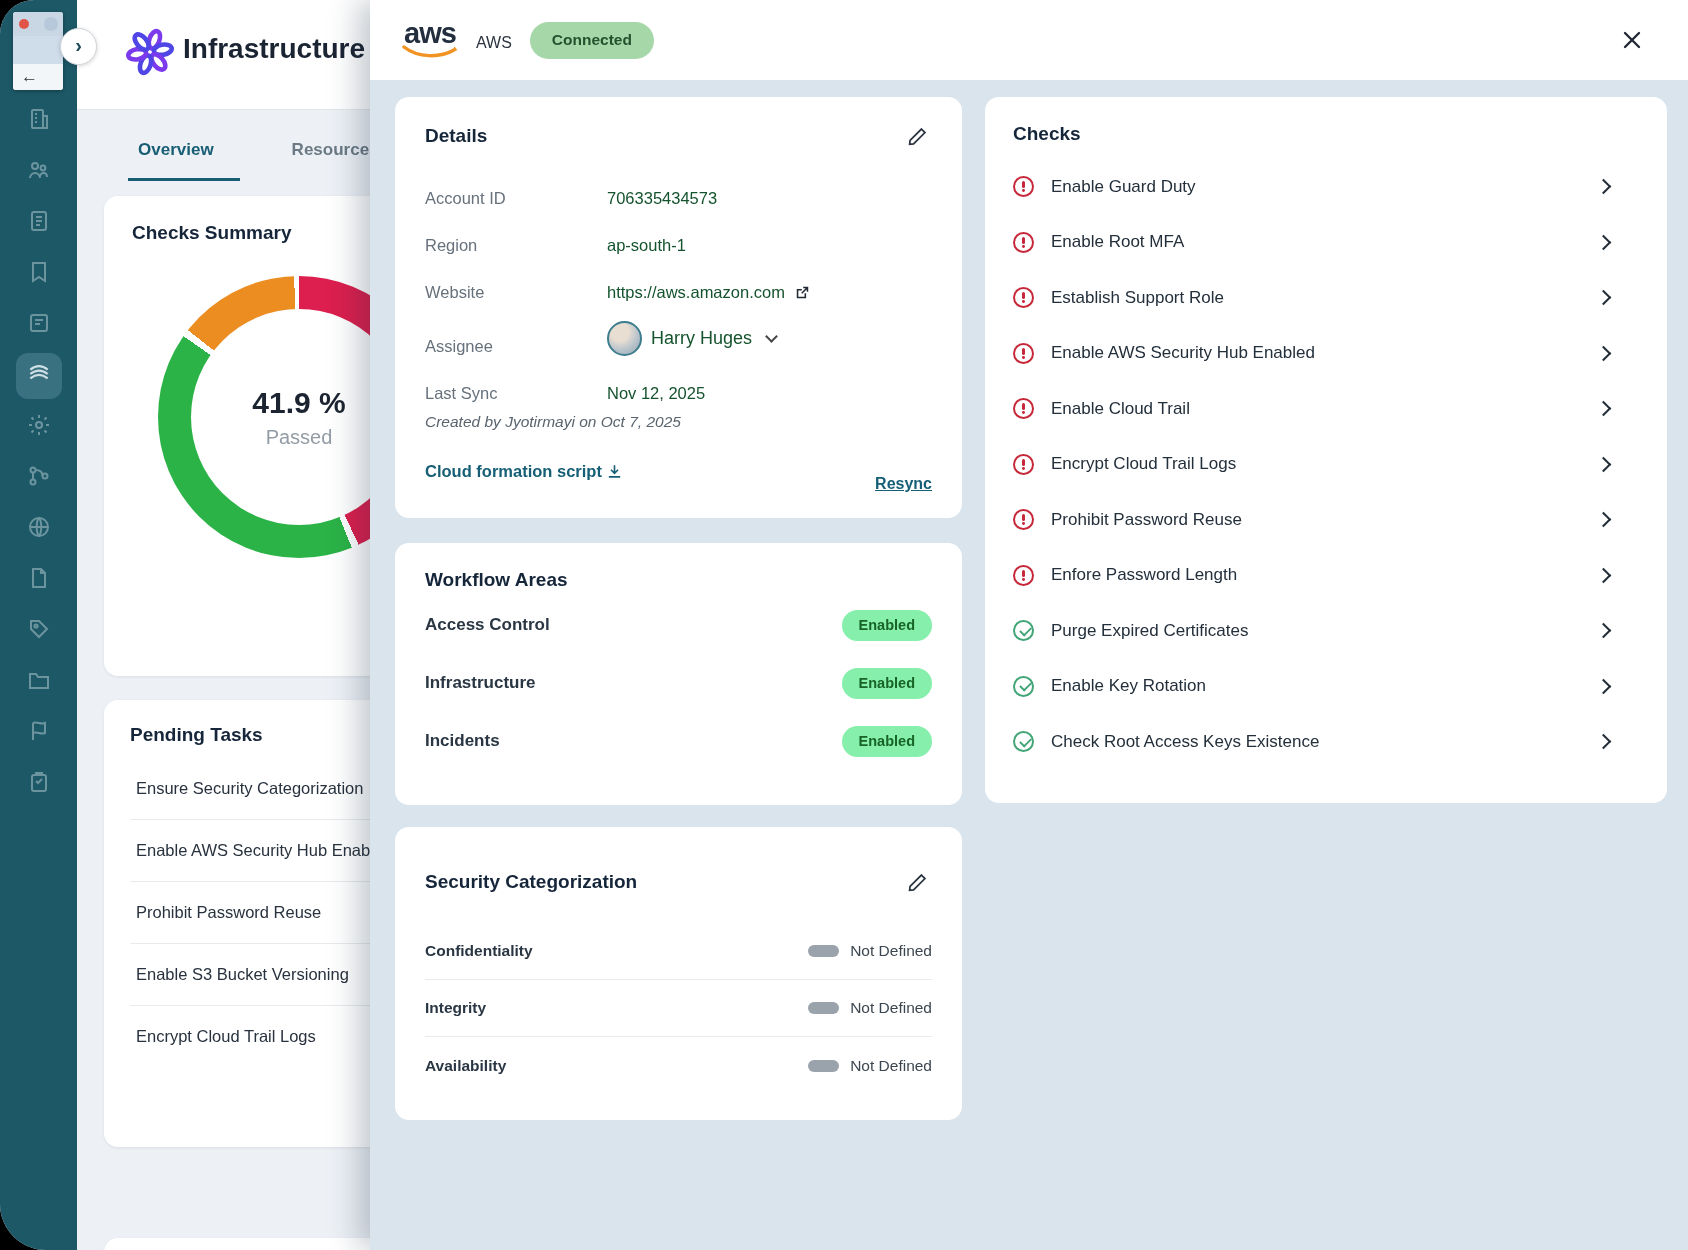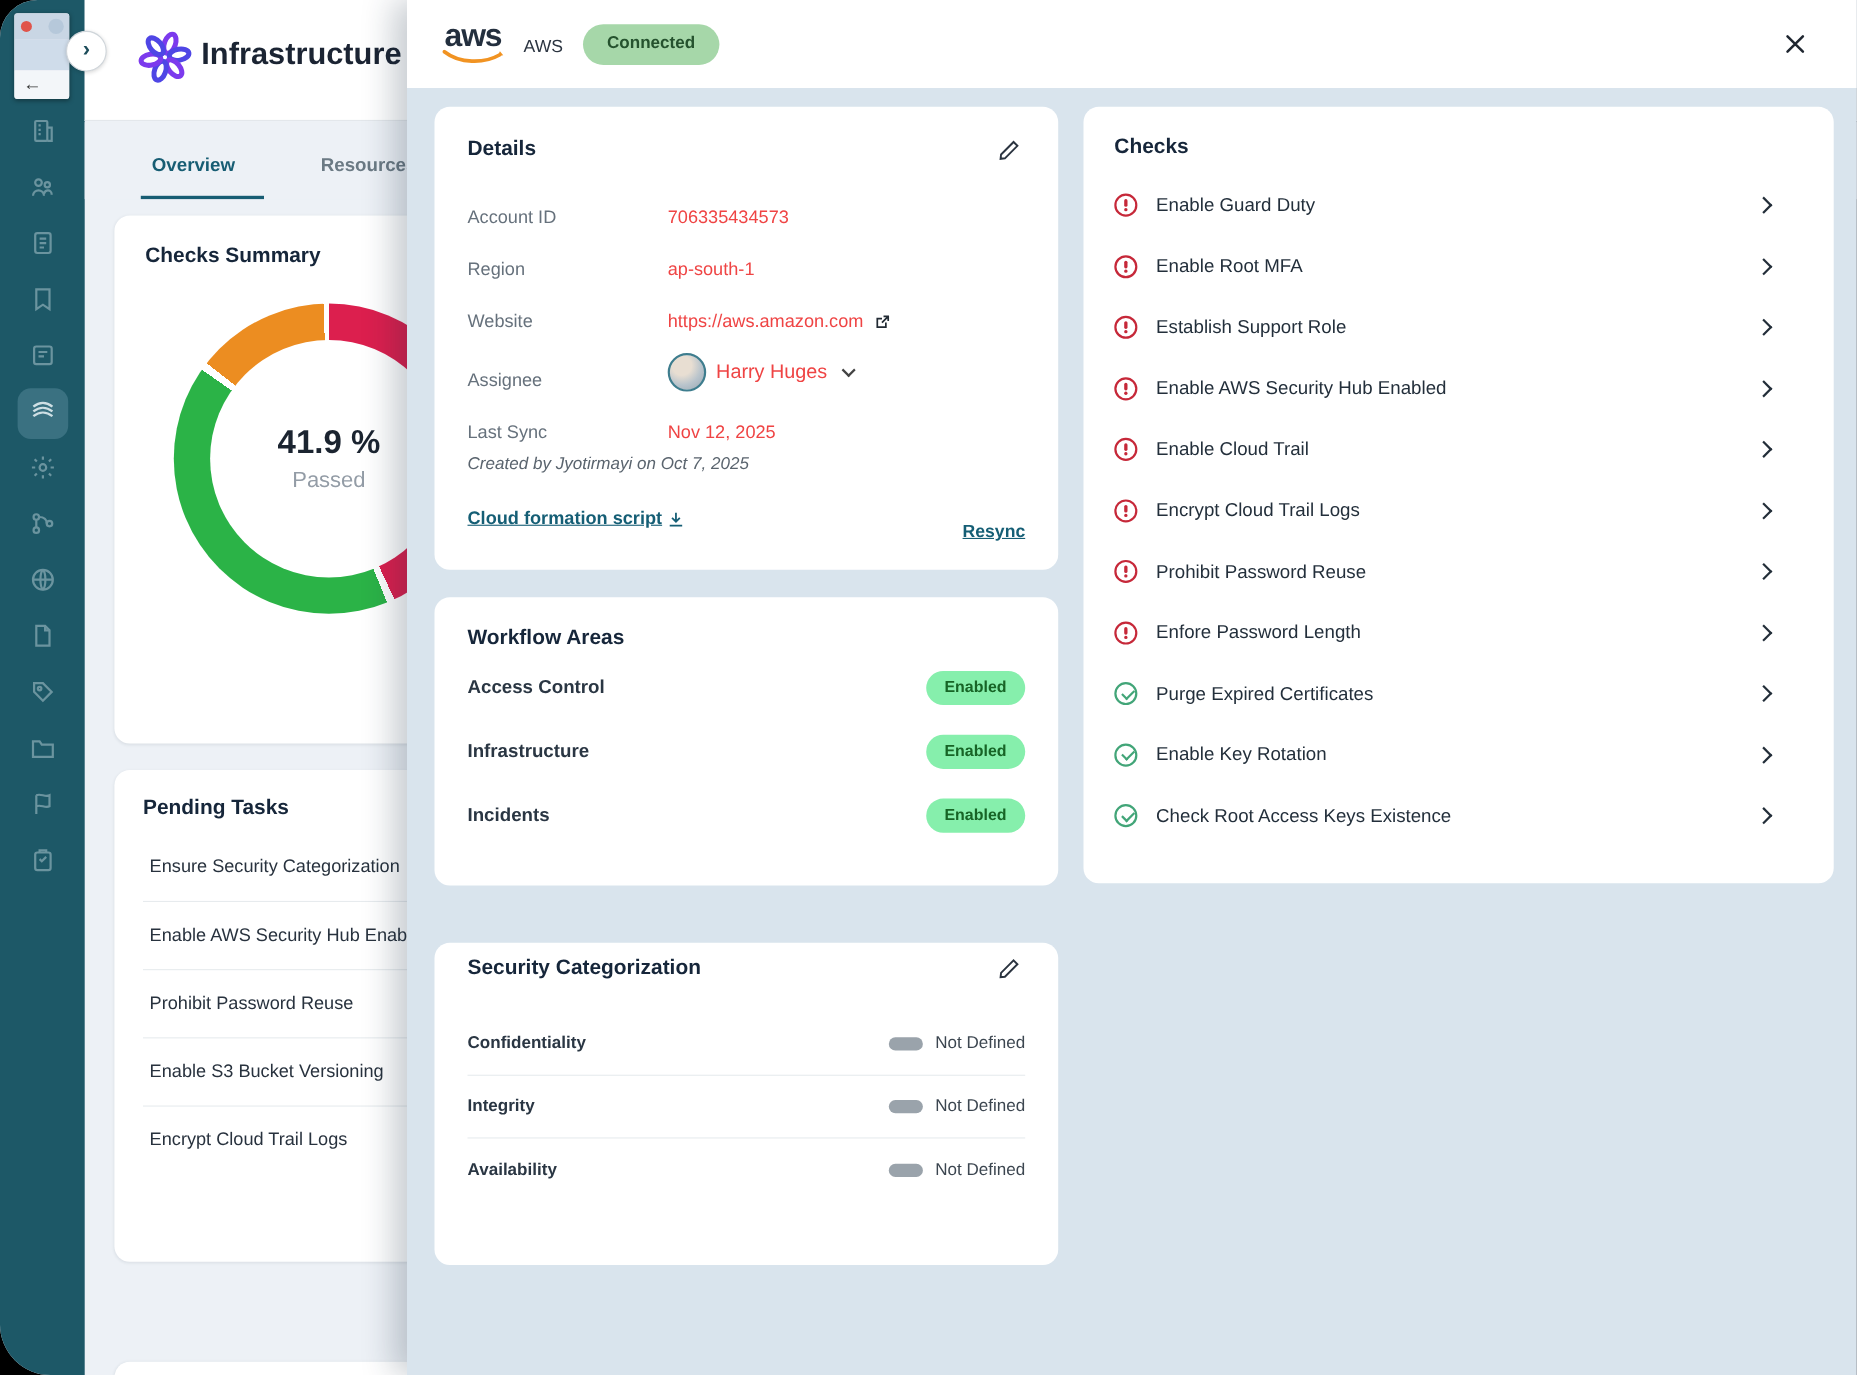--- a/index.html
+++ b/index.html
@@ -66,38 +66,38 @@
   .connected-pill{margin-left:18px;background:#a6d7a9;color:#25522e;font-size:15.5px;height:37px;padding:0 22px;}
   .close-btn{margin-left:auto;width:36px;height:36px;display:flex;align-items:center;justify-content:center;cursor:pointer;}
   .ov-body{position:absolute;left:0;top:80px;right:0;bottom:0;}
   .ov-card{position:absolute;background:#fff;border-radius:14px;}
   .details-card{left:25px;top:17px;width:567px;height:421px;padding:24px 30px;}
   .card-head{display:flex;align-items:center;justify-content:space-between;gap:12px;}
   .icon-btn{width:30px;height:30px;display:flex;align-items:center;justify-content:center;cursor:pointer;}
   .d-rows{margin-top:10px;}
   .d-row{display:flex;align-items:flex-end;height:47px;}
   .d-label{width:182px;font-size:16.5px;color:#66717c;flex:none;}
-  .d-value{font-size:16.5px;color:#ef4444;display:flex;align-items:center;gap:9px;}
+  .d-value{font-size:16.5px;color:#14532d;display:flex;align-items:center;gap:9px;}
   .avatar{width:35px;height:35px;border-radius:50%;border:2px solid #3e7d8e;flex:none;
           background:radial-gradient(circle at 35% 30%,#e8ded2 0 30%,#b9c4cc 60%,#97a6b1);}
   .chev-down{width:9px;height:9px;border-left:2.4px solid #444;border-bottom:2.4px solid #444;
              transform:rotate(-45deg);margin-left:6px;margin-top:-4px;}
   .created-note{margin-top:10px;font-size:15.5px;font-style:italic;color:#5a646e;}
   .links-row{margin-top:18px;display:flex;align-items:center;justify-content:space-between;}
-  .teal-link{font-size:16.5px;font-weight:bold;color:#155e75;text-decoration:underline;cursor:pointer;
-             display:inline-flex;align-items:flex-end;gap:4px;}
+  .teal-link{font-size:16.5px;font-weight:bold;color:#155e75;cursor:pointer;
+             display:inline-flex;align-items:center;gap:4px;}
   .resync-link{font-size:16px;font-weight:bold;color:#155e75;text-decoration:underline;cursor:pointer;margin-top:26px;}
 
   .wf-card{left:25px;top:463px;width:567px;height:262px;padding:26px 30px;}
   .wf-row{display:flex;align-items:center;justify-content:space-between;height:48px;margin-top:10px;}
   .wf-row:first-of-type{margin-top:22px;}
   .wf-label{font-size:17px;font-weight:bold;color:#2a3643;}
   .enabled-pill{background:#86efac;color:#176426;font-size:14.5px;height:31px;padding:0 17px;border-radius:16px;}
 
-  .sec-card{left:25px;top:777px;width:567px;height:293px;padding:8px 30px;}
+  .sec-card{left:25px;top:747px;width:567px;height:293px;padding:40px 30px;}
   .sec-rows{margin-top:26px;}
   .sec-row{display:flex;align-items:center;justify-content:space-between;height:57px;border-bottom:1px solid #e7ebee;}
   .sec-row:last-child{border-bottom:none;}
   .sec-label{font-size:15.5px;font-weight:bold;color:#2a3643;}
   .sec-val{display:flex;align-items:center;gap:11px;font-size:15.5px;color:#3c4650;}
   .dash-pill{width:31px;height:12px;border-radius:6px;background:#9aa3ab;}
 
   .checks-card{left:615px;top:17px;width:682px;height:706px;padding:26px 28px;}
   .ck-list{margin-top:14px;}
   .ck-row{display:flex;align-items:center;height:55.5px;cursor:pointer;}

